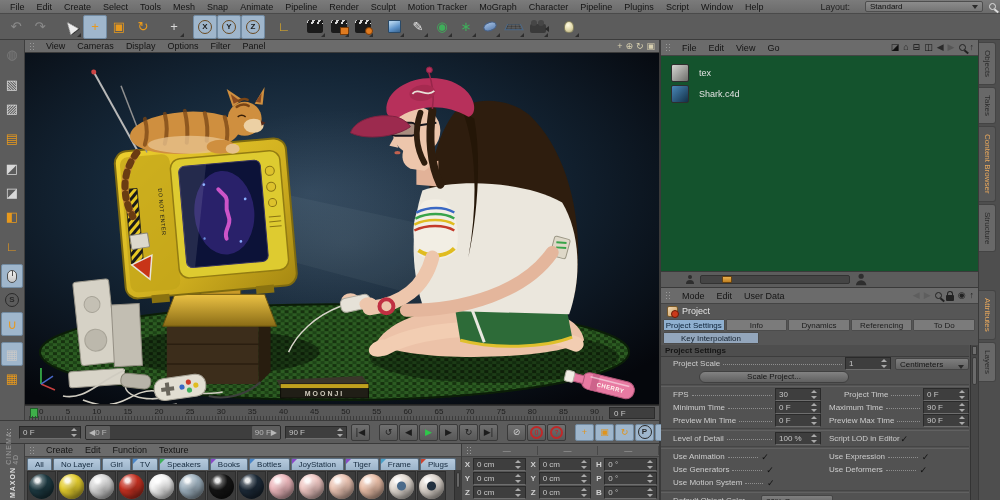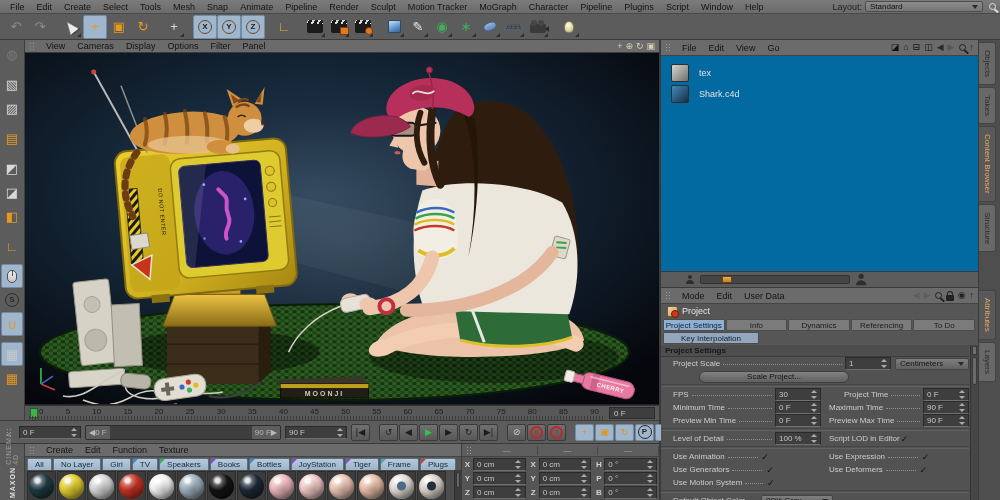--- a/index.html
+++ b/index.html
@@ -2,21 +2,21 @@
 <html><head>
 <meta charset="utf-8">
 <style>
 *{box-sizing:border-box;margin:0;padding:0;font-family:"Liberation Sans","DejaVu Sans",sans-serif;-webkit-font-smoothing:antialiased}
 body{width:1000px;height:500px;overflow:hidden;background:#555}
 .app{position:relative;width:1000px;height:500px;background:#555;font-size:9px;color:#1a1a1a;display:flex;flex-direction:column}
 
 .menubar{height:14px;background:linear-gradient(#7b7b7b,#6b6b6b);border-bottom:1px solid #4a4a4a;display:flex;align-items:center;padding:0 4px;flex:none}
 .menubar .mi{padding:0 6px;color:#141414;cursor:default}
 .menubar .sp{flex:1}
-.laylbl{color:#222;margin-right:3px}
+.laylbl{color:#222;margin-right:15px}
 .laydd{width:118px;height:11px;background:linear-gradient(#8c8c8c,#757575);border:1px solid #4e4e4e;border-radius:2px;display:flex;align-items:center;justify-content:space-between;padding:0 4px;color:#111;font-size:8px}
 .caret{width:0;height:0;border-left:3px solid transparent;border-right:3px solid transparent;border-top:4px solid #2a2a2a}
 
 .grip{width:7px;height:9px;margin:0 4px;flex:none;background-image:radial-gradient(circle,#9a9a9a .7px,transparent 1px);background-size:3px 3px}
 .glyph{display:inline-flex;align-items:center;justify-content:center;line-height:1}
 .icon-mag{width:7px;height:7px;border:1.5px solid #222;border-radius:50%;position:relative;flex:none}
 .icon-mag::after{content:'';position:absolute;width:5px;height:1.5px;background:#222;right:-4px;bottom:-2px;transform:rotate(40deg)}
 .icon-mag.light,.icon-mag.light::after{border-color:#ddd;background:#0000}
 .icon-mag.light::after{background:#ddd}
 .icon-lock{width:8px;height:6px;background:#222;position:relative;margin-top:4px;border-radius:1px;flex:none}
@@ -111,21 +111,21 @@
 .clbl{width:7px;font-size:8px;font-weight:bold;color:#d0d0d0;text-align:center}
 .crow .fld{flex:1}
 
 .panels{flex:1;display:flex;flex-direction:column;min-width:0;border-left:1px solid #3a3a3a}
 .pmenu{height:16px;background:#6b6b6b;border-bottom:1px solid #444;display:flex;align-items:center;flex:none;font-size:9px}
 .pmenu .mi{padding:0 6px;color:#141414}
 .pmenu .sp{flex:1}
 .picons{display:flex;align-items:center;gap:4px;padding-right:4px}
 .picons .glyph{font-size:9px}
 .cb{height:248px;flex:none;display:flex;flex-direction:column;border-bottom:1px solid #3a3a3a}
-.cblist{flex:1;background:#0369a1;padding:6px 0 0 10px;overflow:hidden}
+.cblist{flex:1;background:#14532d;padding:6px 0 0 10px;overflow:hidden}
 .cbitem{display:flex;align-items:center;height:21px;cursor:default}
 .thumb{--a:#888;--b:#444;width:18px;height:18px;border:1px solid #2e2e2e;border-radius:2px;background:linear-gradient(135deg,var(--a),var(--b));flex:none}
 .cbitem span{margin-left:10px;color:#e2e2e2;font-size:9px}
 .cbslider{height:16px;background:#5c5c5c;border-top:1px solid #3a3a3a;display:flex;align-items:center;gap:6px;padding-left:24px;flex:none}
 .person{position:relative;width:9px;height:9px;flex:none}
 .person::before{content:'';position:absolute;left:50%;top:0;transform:translateX(-50%);width:4px;height:4px;border-radius:50%;background:#2e2e2e}
 .person::after{content:'';position:absolute;left:50%;bottom:0;transform:translateX(-50%);width:8px;height:4px;border-radius:4px 4px 0 0;background:#2e2e2e}
 .person.big{transform:scale(1.3)}
 .strack{width:150px;height:9px;background:#454545;border:1px solid #333;border-radius:2px;position:relative}
 .shandle{position:absolute;left:14%;top:0;width:10px;height:7px;background:linear-gradient(#e8b050,#c08020);border:1px solid #6a4410;border-radius:1px}
@@ -140,21 +140,21 @@
 .atab{flex:1;height:12px;background:#7b7b7b;border:1px solid #4c4c4c;color:#1c1c1c;font-size:8px;display:flex;align-items:center;justify-content:center;margin-right:1px;border-radius:1px;cursor:default}
 .atab.active{background:#8fb0d0;color:#0c2036}
 .atab.active2{flex:none;width:96px;background:#93a6bc;color:#13202e}
 .ambody{flex:1;background:#525252;position:relative;padding:0 9px 0 0;overflow:hidden}
 .asect{height:12px;background:#4e4e4e;border-bottom:1px solid #3c3c3c;color:#161616;font-weight:bold;font-size:8px;display:flex;align-items:center;padding-left:4px}
 .arow{height:13px;display:flex;align-items:center;padding-left:12px;font-size:8px;color:#cdcdcd}
 .ahalf{display:flex;align-items:center;width:50%;min-width:0}
 .albl{white-space:nowrap;flex:none}
 .dots{flex:1;height:3px;margin:0 3px;border-bottom:1px dotted #8e8e8e;min-width:4px}
 .arow .fld{width:46px;flex:none}
-.dd{height:12px;background:linear-gradient(#7e7e7e,#626262);border:1px solid #454545;border-radius:2px;color:#141414;font-size:8px;display:flex;align-items:center;justify-content:space-between;padding:0 4px;gap:4px;flex:none}
+.dd{height:12px;background:linear-gradient(#7e7e7e,#626262);border:1px solid #454545;border-radius:2px;color:#141414;font-size:8px;display:flex;align-items:flex-end;justify-content:space-between;padding:0 4px;gap:4px;flex:none}
 .btnw{height:12px;width:150px;margin-left:26px;background:linear-gradient(#828282,#606060);border:1px solid #404040;border-radius:6px;color:#141414;font-size:8px;display:flex;align-items:center;justify-content:center;cursor:default}
 .asep{height:3px;border-top:1px solid #454545;border-bottom:1px solid #616161;margin:1px 0}
 .chk{width:9px;height:9px;display:flex;align-items:center;justify-content:center;color:#101010;font-size:9px;font-weight:bold}
 .amscroll{position:absolute;right:0;top:0;bottom:0;width:8px;background:#464646;border-left:1px solid #333}
 .amscroll::before{content:'';position:absolute;top:1px;left:1px;right:1px;height:7px;background:#6e6e6e;border:1px solid #3a3a3a}
 .amscroll::after{content:'';position:absolute;top:12px;left:1px;right:1px;height:26px;background:#6a6a6a;border:1px solid #3a3a3a;border-radius:2px}
 
 .sidetabs{width:22px;flex:none;background:#4e4e4e;position:relative;border-left:1px solid #3a3a3a}
 .stab{writing-mode:vertical-rl;font-size:8px;width:17px;background:#686868;color:#2c2c2c;border:1px solid #444;border-left:none;border-radius:0 3px 3px 0;padding:7px 1px;margin:2px 0 0 0;display:flex;align-items:center;justify-content:center;cursor:default}
 .stab.active{background:#595959;color:#e8a85c}

